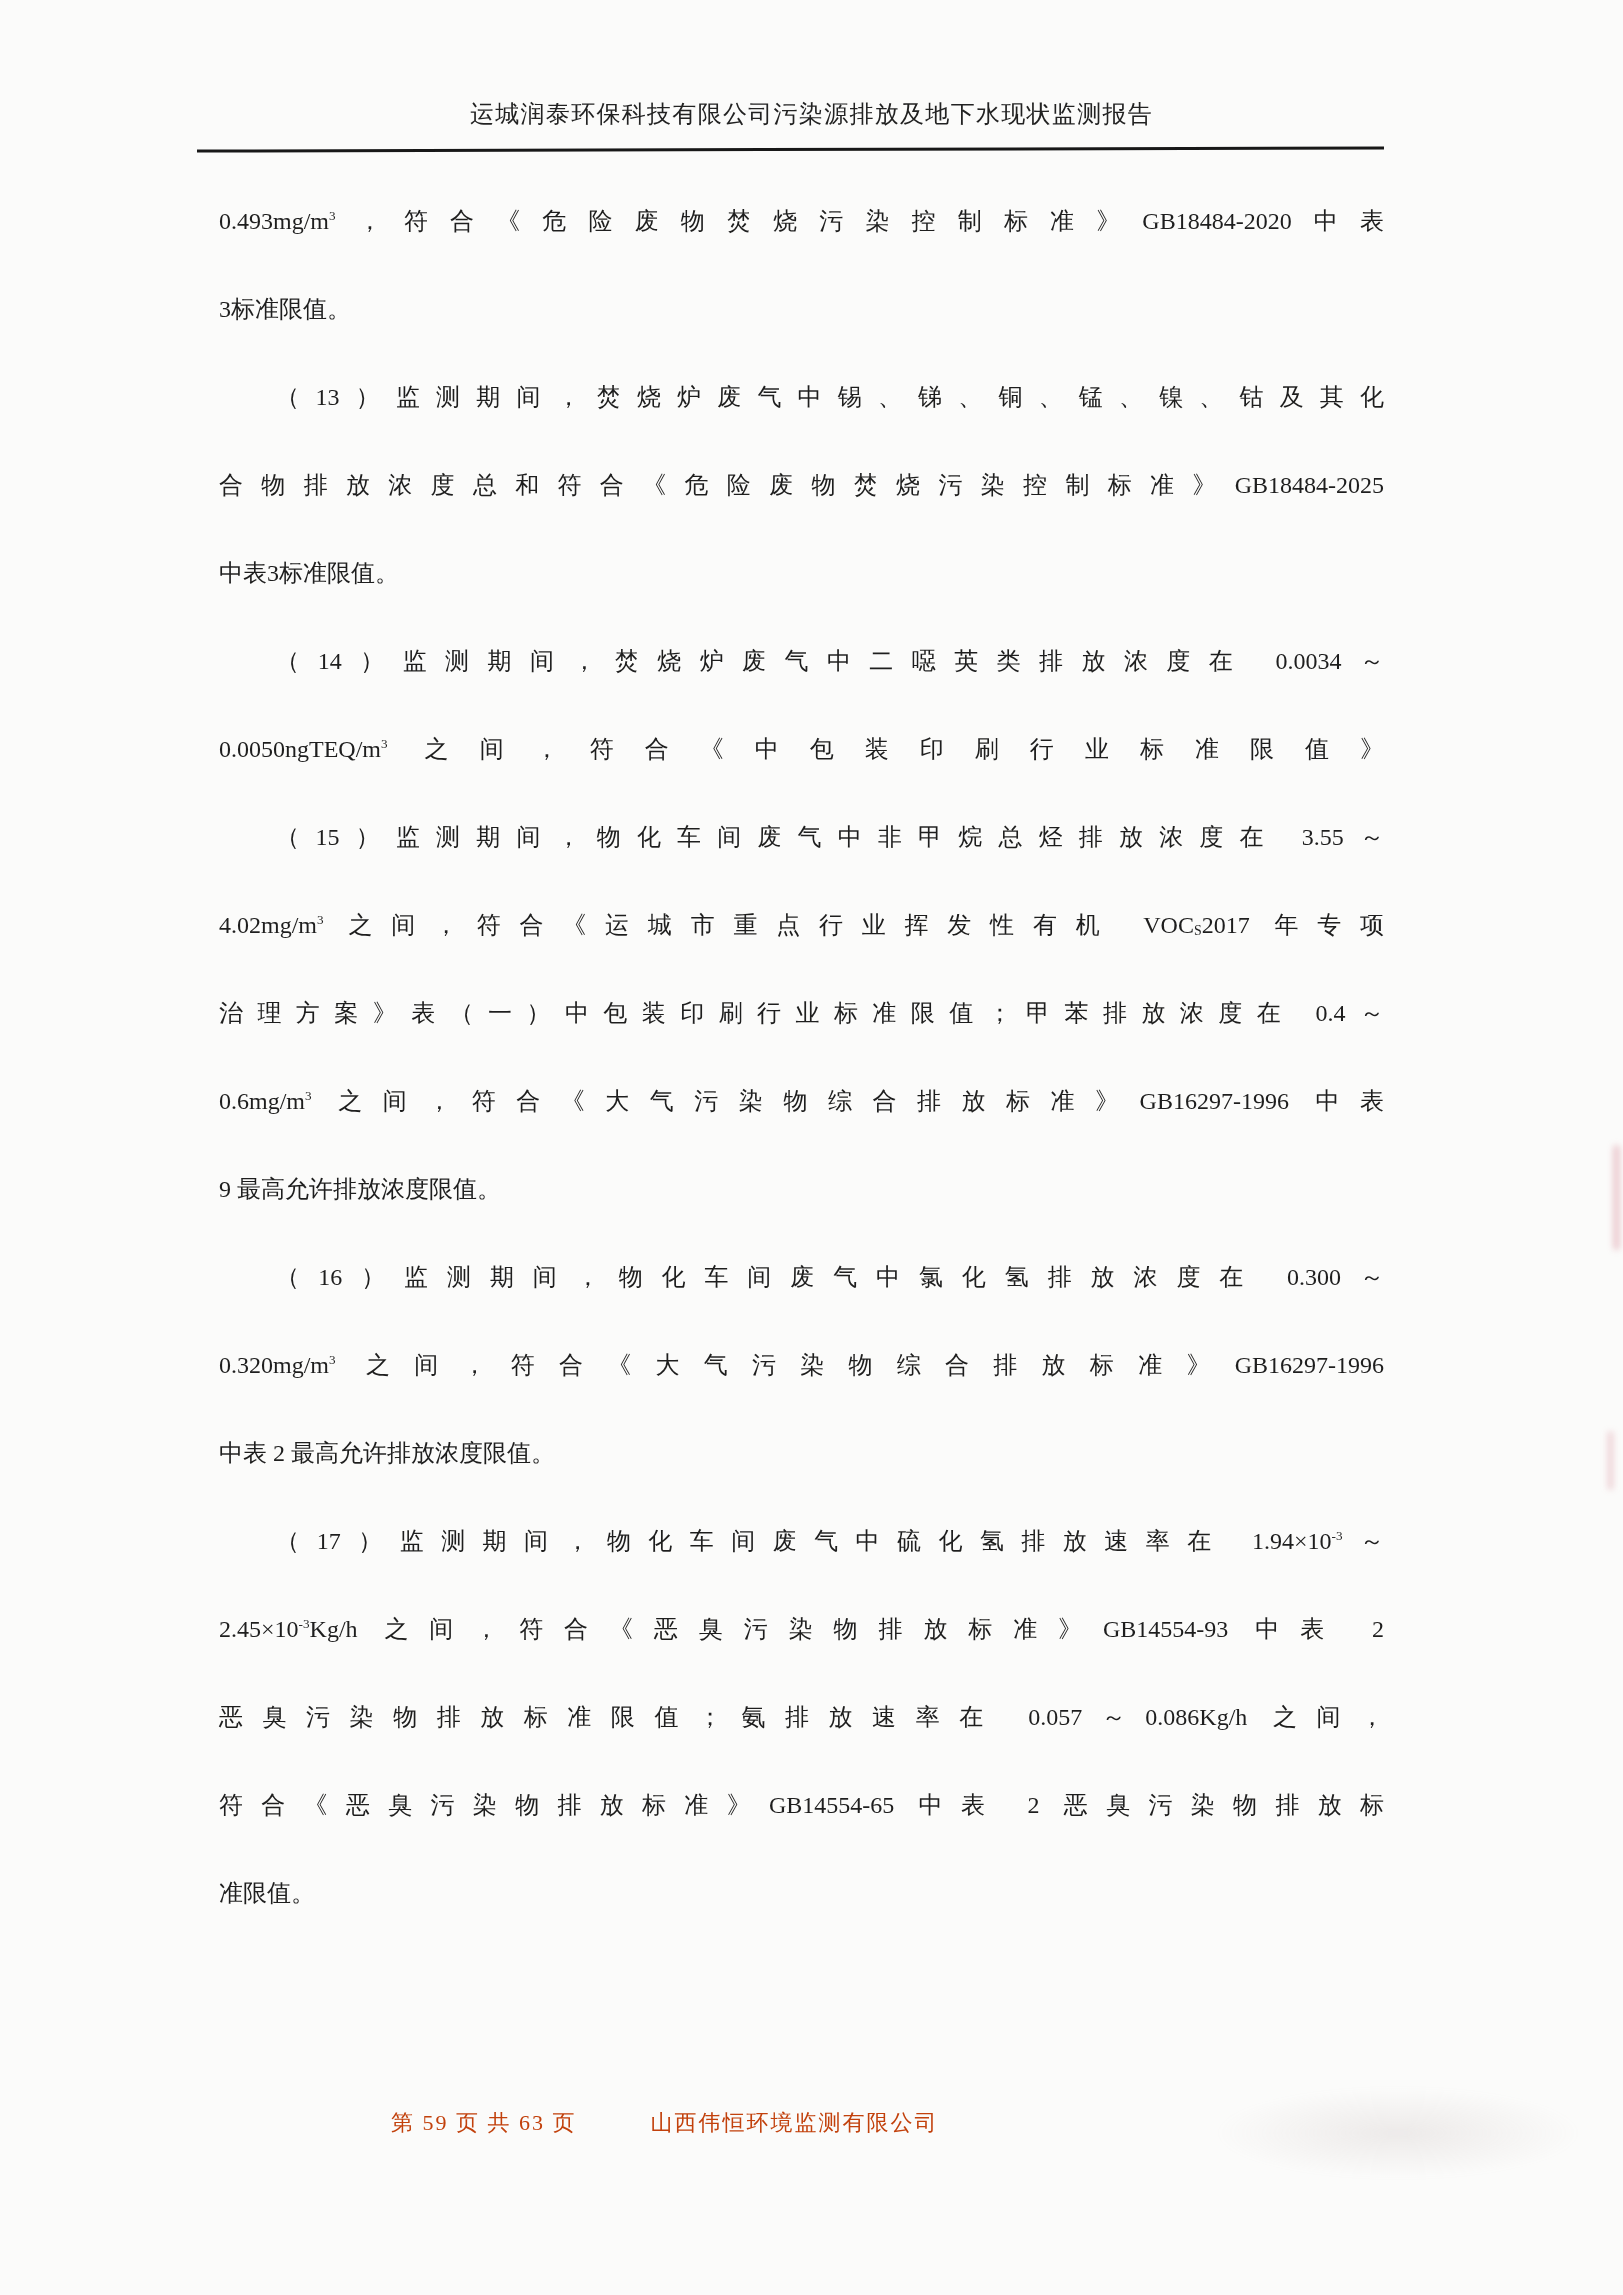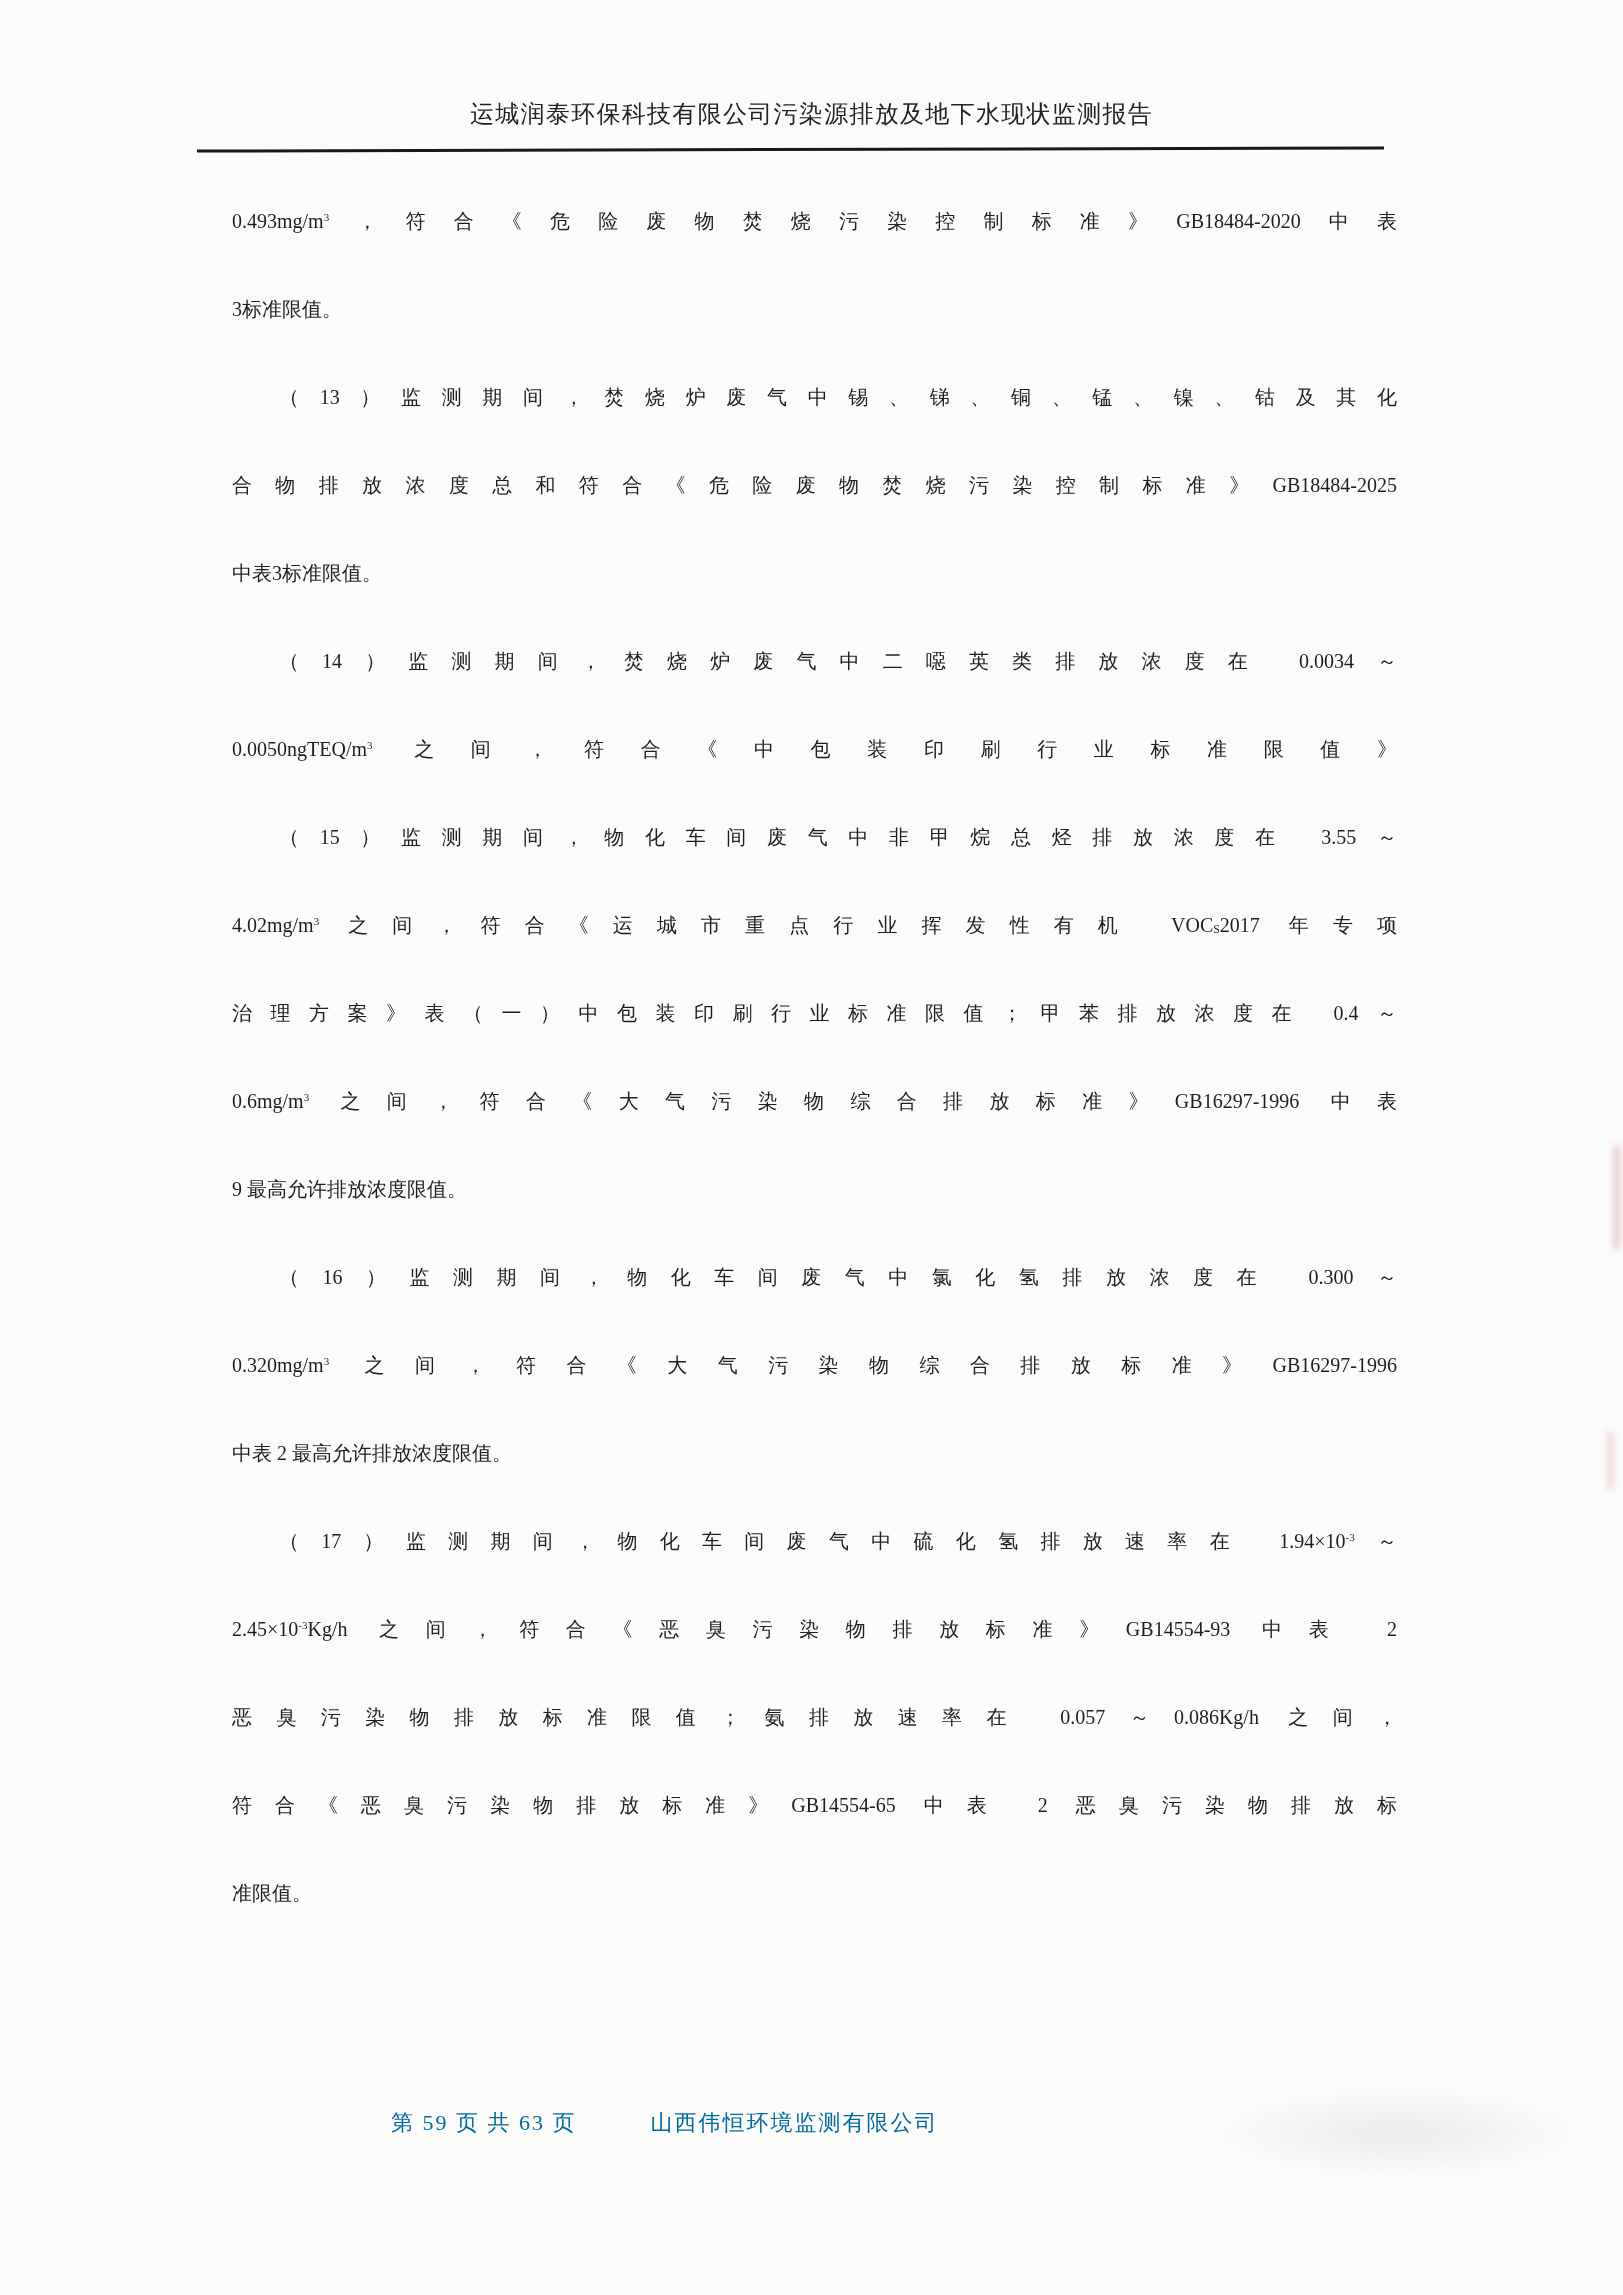--- a/index.html
+++ b/index.html
@@ -31,23 +31,23 @@
     top: 148px;
     left: 197px;
     width: 1187px;
     height: 3.3px;
     background: #181818;
     transform: rotate(-0.15deg);
   }
   .body-text {
     position: absolute;
     top: 177px;
-    left: 232px;
+    left: 219px;
     width: 1165px;
-    font-size: 20px;
+    font-size: 24px;
     line-height: 88px;
   }
   .line {
     text-align: justify;
   }
   .line.fill {
     text-align-last: justify;
   }
   .line.indent {
     text-indent: 2.35em;
@@ -64,21 +64,21 @@
   }
   .footer {
     position: absolute;
     top: 2108px;
     left: 391px;
     display: flex;
     align-items: baseline;
     gap: 74px;
     font-size: 22px;
     letter-spacing: 2px;
-    color: #0369a1;
+    color: #c2410c;
   }
   .artifact {
     position: absolute;
     pointer-events: none;
   }
   .artifact.pink-1 {
     right: 2.6px;
     top: 1145px;
     width: 7.9px;
     height: 105px;

